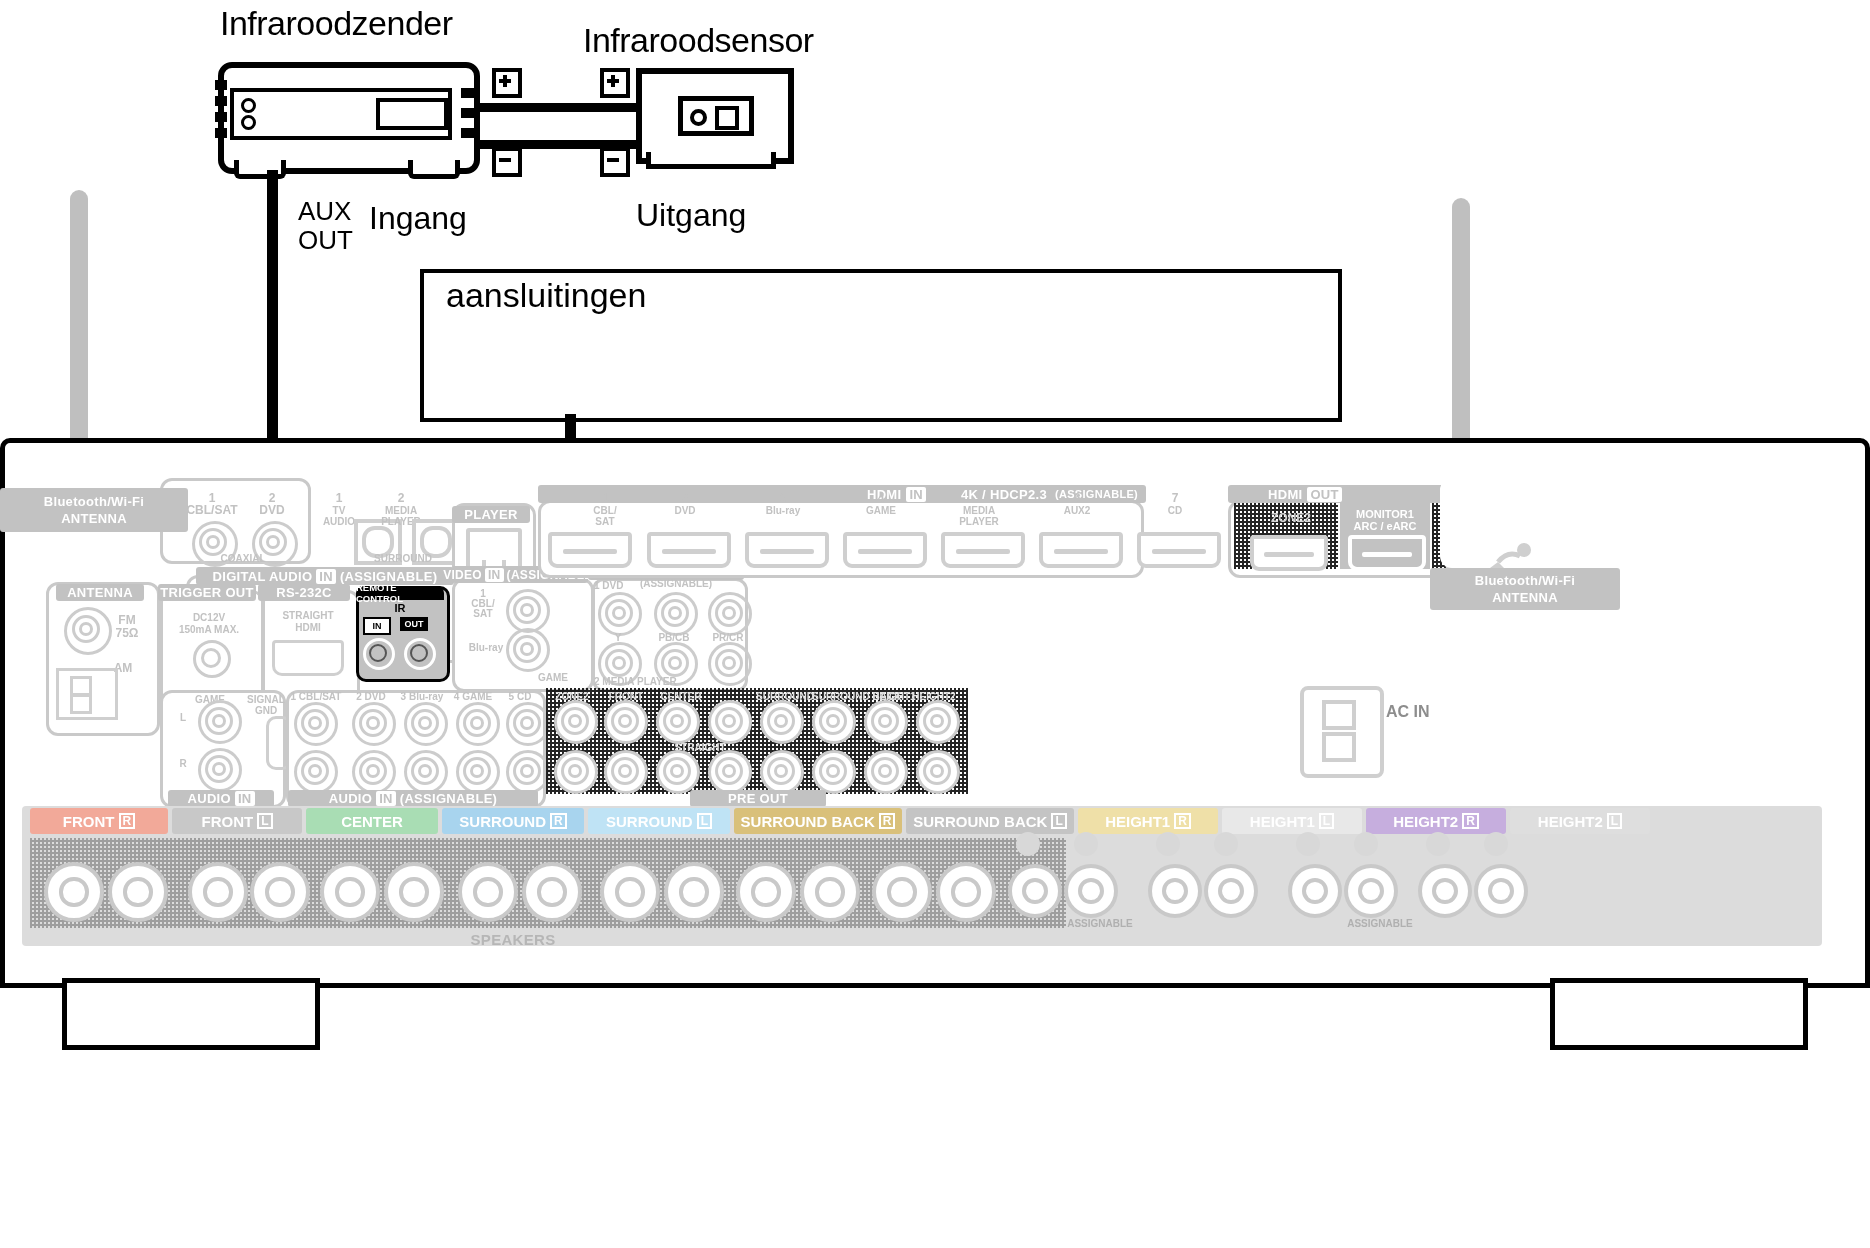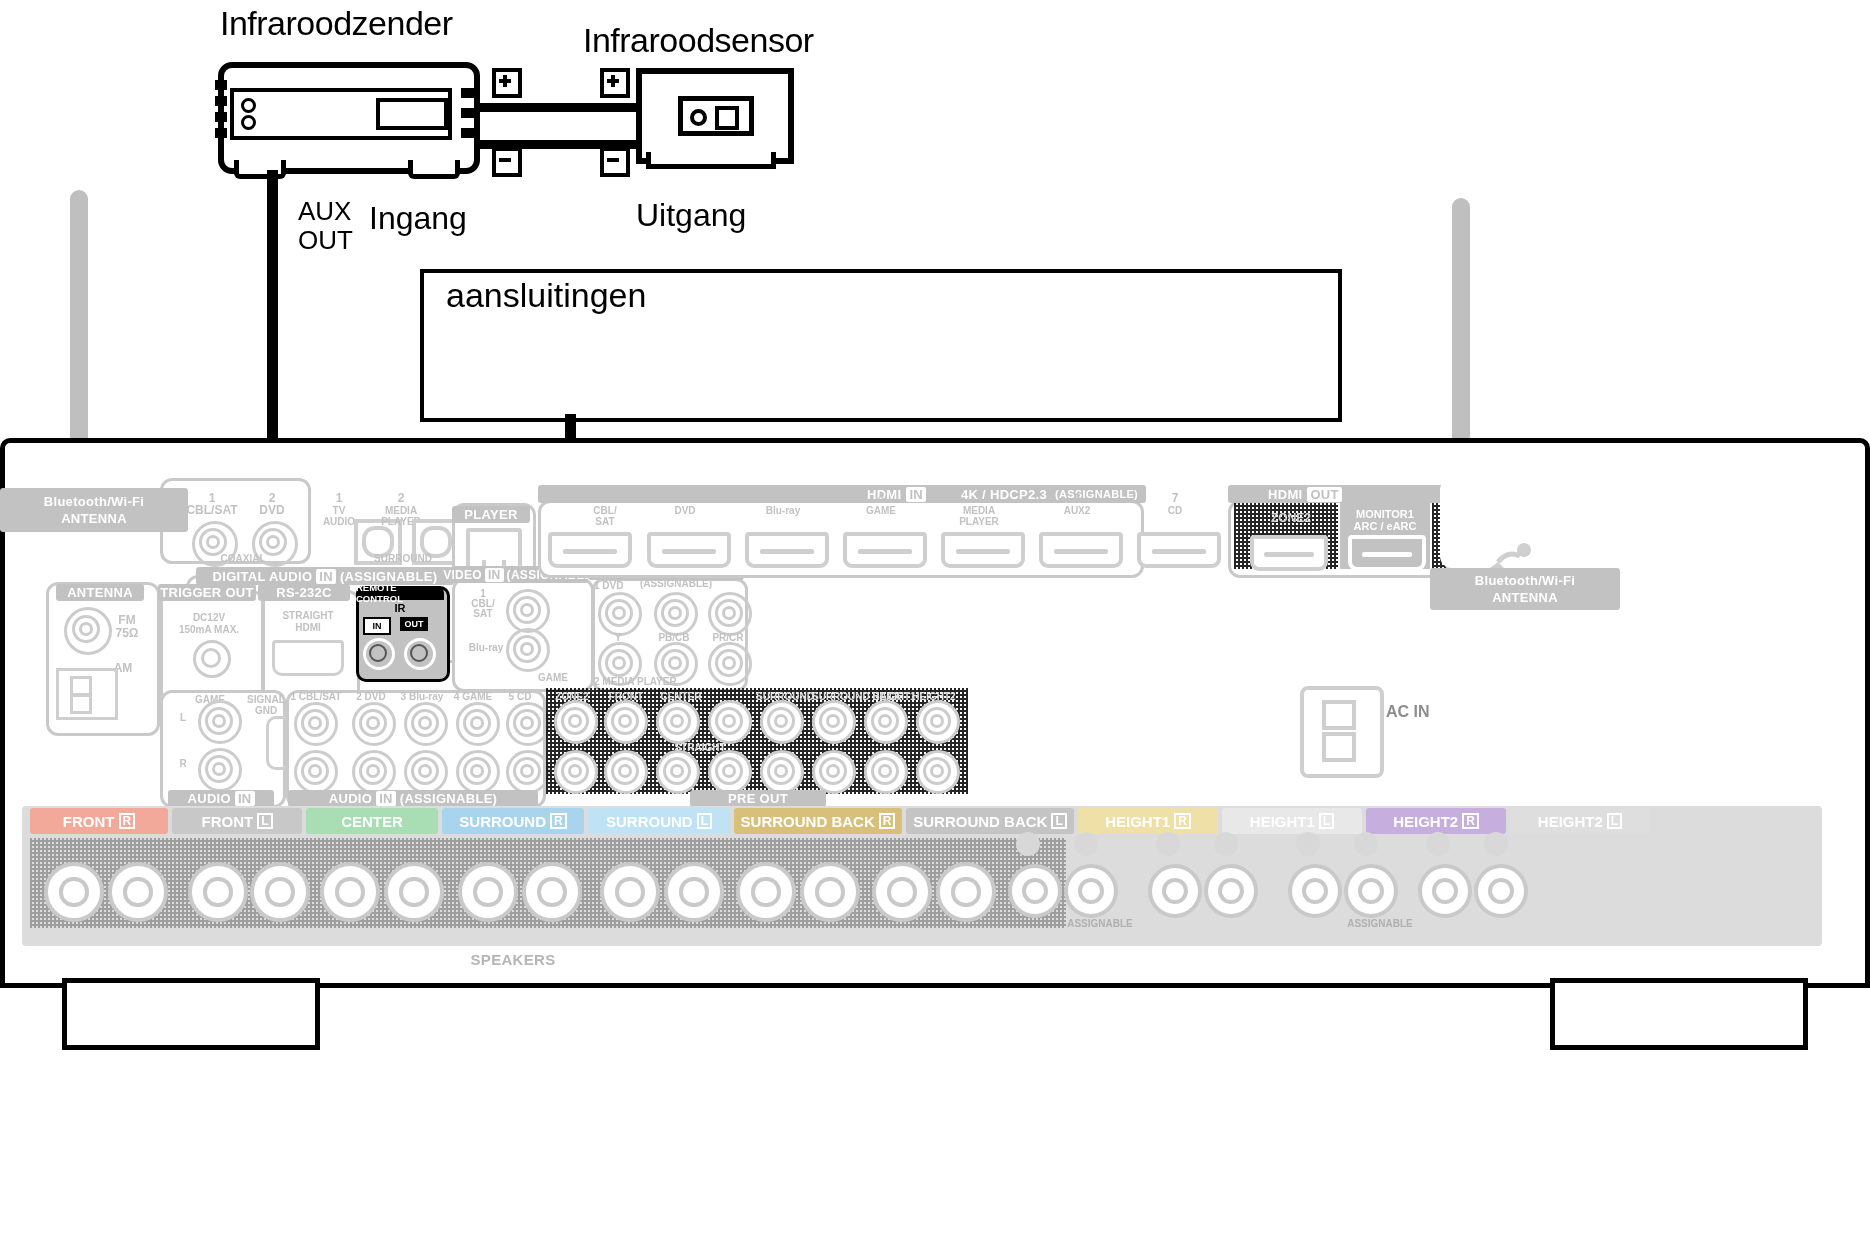--- a/index.html
+++ b/index.html
@@ -687,13 +687,13 @@
 <div class="abs" style="left:1156px;top:832px;width:24px;height:24px;border-radius:50%;background:#d8d8d8;"></div>
 <div class="abs" style="left:1214px;top:832px;width:24px;height:24px;border-radius:50%;background:#d8d8d8;"></div>
 <div class="abs" style="left:1296px;top:832px;width:24px;height:24px;border-radius:50%;background:#d8d8d8;"></div>
 <div class="abs" style="left:1354px;top:832px;width:24px;height:24px;border-radius:50%;background:#d8d8d8;"></div>
 <div class="abs" style="left:1426px;top:832px;width:24px;height:24px;border-radius:50%;background:#d8d8d8;"></div>
 <div class="abs" style="left:1484px;top:832px;width:24px;height:24px;border-radius:50%;background:#d8d8d8;"></div>
 
 <div class="gtxt sm" style="left:1040px;top:918px;width:120px;color:#b0b0b0;">ASSIGNABLE</div>
 <div class="gtxt sm" style="left:1320px;top:918px;width:120px;color:#b0b0b0;">ASSIGNABLE</div>
 
-<div class="grhdr" style="left:448px;top:930px;width:130px;height:18px;font-size:15px;background:transparent;color:#b6b6b6;margin-top:20px;">SPEAKERS</div>
+<div class="grhdr" style="left:448px;top:930px;width:130px;height:18px;font-size:15px;background:transparent;color:#b6b6b6;">SPEAKERS</div>
 
 </body></html>

